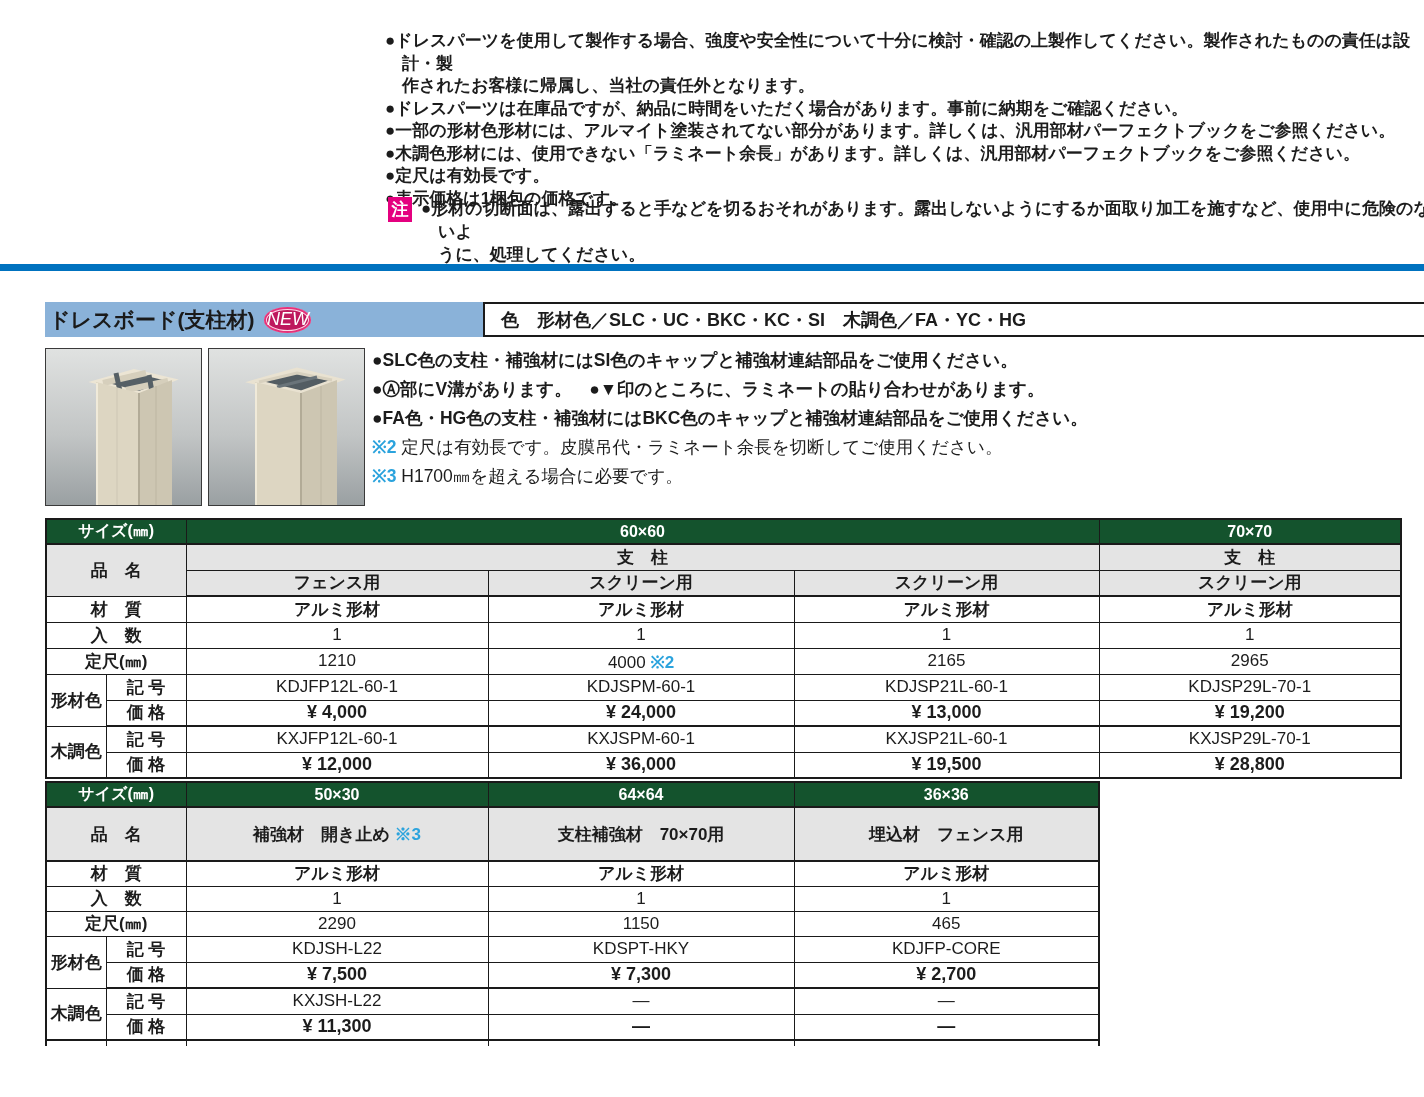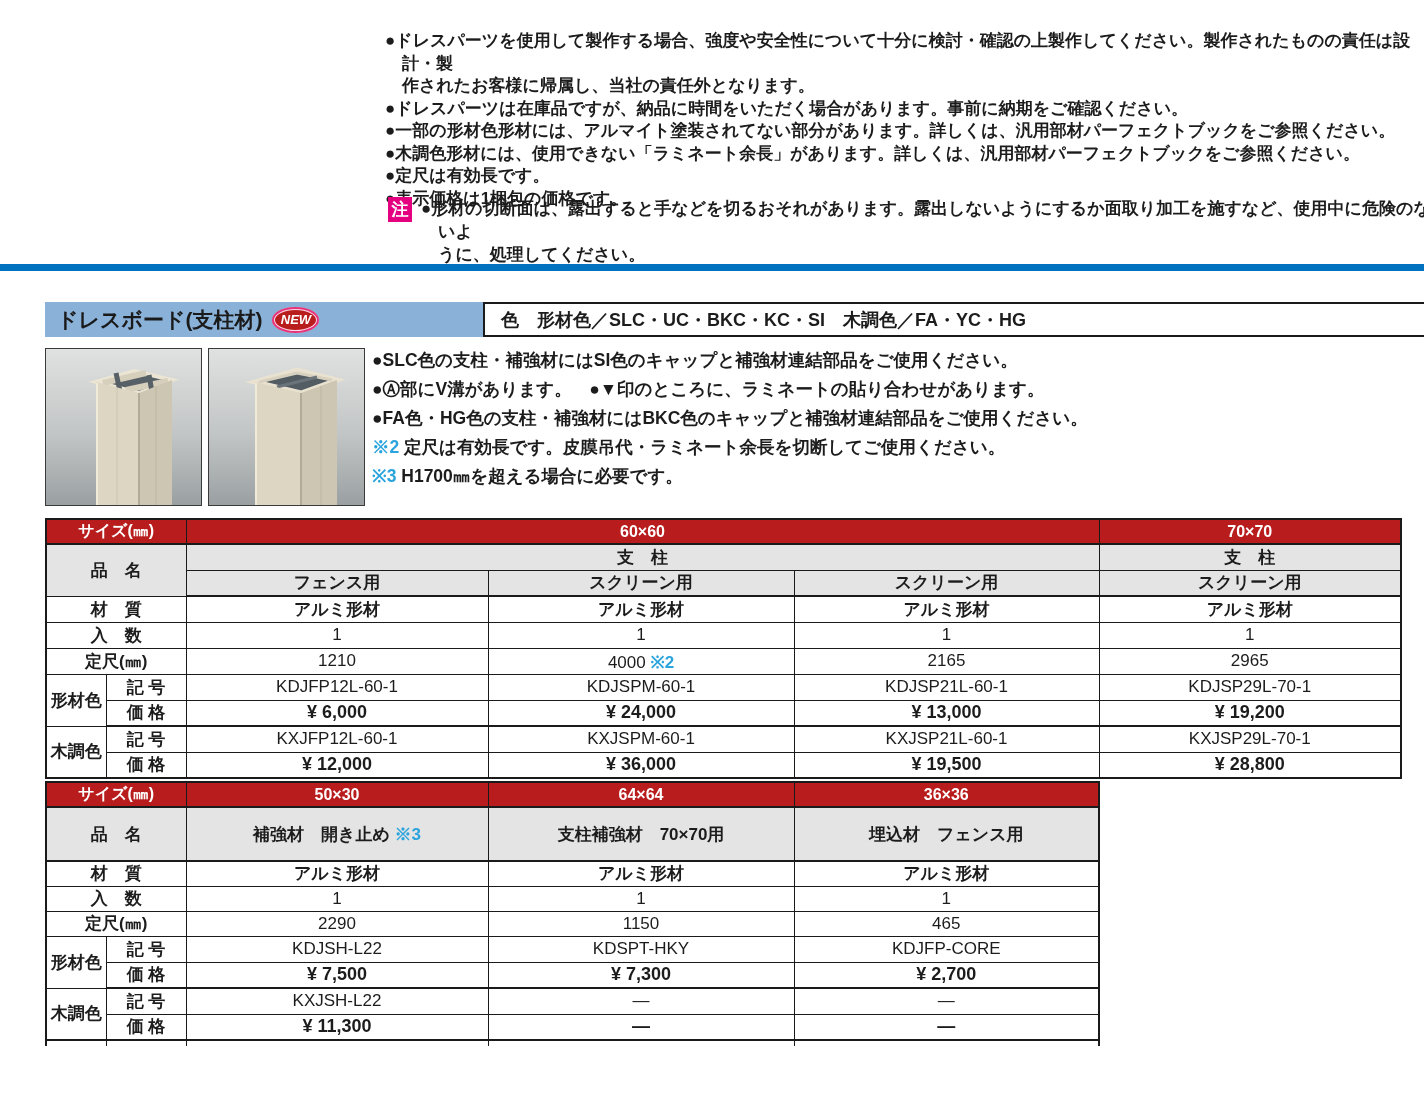--- a/index.html
+++ b/index.html
@@ -17,45 +17,45 @@
   .caution{left:388px;top:197px;width:1048px;display:flex;align-items:flex-start;gap:9px;}
   .caution-badge{flex:0 0 auto;width:24px;height:25px;background:#e4007f;color:#fff;
     font-size:17px;font-weight:bold;display:flex;align-items:center;justify-content:center;}
   .caution-text{font-size:17px;font-weight:bold;line-height:23px;}
 
   
   .blue-bar{left:0;top:264px;width:1424px;height:7px;background:#0072bf;}
 
   
   .title-bar{left:45px;top:302px;width:438px;height:35px;background:#8ab2d9;
-    display:flex;align-items:center;gap:10px;padding-left:12px;box-sizing:border-box;}
+    display:flex;align-items:center;gap:10px;padding-left:4px;box-sizing:border-box;}
   .title-text{font-size:21px;font-weight:bold;color:#1a1a1a;}
-  .new-badge{width:47px;height:26px;background:#b91c1c;border-radius:50%;color:#fff;
-    font-size:13px;font-weight:bold;font-style:italic;display:flex;align-items:center;justify-content:center;
+  .new-badge{width:47px;height:26px;background:#be185d;border-radius:50%;color:#fff;
+    font-size:18px;font-weight:normal;font-style:italic;display:flex;align-items:center;justify-content:center;
     box-shadow:inset 0 0 0 2px #e4337b, inset 0 0 0 3px #ffd7e6;}
   .color-bar{left:483px;top:302px;width:994px;height:35px;border:2px solid #1a1a1a;box-sizing:border-box;
     background:#fff;display:flex;align-items:center;padding-left:16px;font-size:18px;font-weight:bold;}
 
   
   .img-box{top:348px;width:157px;height:158px;border:1px solid #3a3a3a;box-sizing:border-box;background:#c9cccc;}
   #img1{left:45px;} #img2{left:208px;}
   .img-box svg{display:block;}
 
   
   .prod-notes{left:372px;top:346px;width:1052px;font-size:17.5px;font-weight:bold;line-height:29px;}
   .note-mark{color:#2ba3dd;}
-  .fnote-text{font-weight:bold;}
+  .fnote-text{font-weight:normal;}
 
   
   .tbl{position:absolute;left:45px;border-collapse:collapse;table-layout:fixed;font-size:17px;}
   #t1{top:518px;width:1355px;border:2px solid #1a1a1a;}
   #t2{top:781px;width:1053px;border:2px solid #1a1a1a;border-bottom:none;}
   .tbl td,.tbl th{border:1px solid #1a1a1a;text-align:center;vertical-align:middle;
     padding:0;overflow:hidden;white-space:nowrap;}
-  th.dark{background:#b91c1c;color:#ffffff;font-weight:bold;font-size:16px;border-bottom:2px solid #1a1a1a;}
+  th.dark{background:#14532d;color:#ffffff;font-weight:bold;font-size:16px;border-bottom:2px solid #1a1a1a;}
   .gray{background:#e4e4e4;}
   .lbl{font-weight:bold;}
   .band-end td{border-bottom:2px solid #1a1a1a;}
   .price{font-weight:bold;font-size:18px;white-space:pre;}
   .code,.val{font-weight:normal;}
   tr.stub td{border-bottom:none;border-top:2px solid #1a1a1a;height:5px;}
 </style>
 </head>
 <body>
 
@@ -193,21 +193,21 @@
   <tr style="height:26px">
     <td class="lbl" rowspan="2">形材色</td>
     <td class="lbl">記 号</td>
     <td class="code">KDJFP12L-60-1</td>
     <td class="code">KDJSPM-60-1</td>
     <td class="code">KDJSP21L-60-1</td>
     <td class="code">KDJSP29L-70-1</td>
   </tr>
   <tr style="height:26px" class="band-end">
     <td class="lbl">価 格</td>
-    <td class="price">¥  6,000</td>
+    <td class="price">¥  4,000</td>
     <td class="price">¥ 24,000</td>
     <td class="price">¥ 13,000</td>
     <td class="price">¥ 19,200</td>
   </tr>
   <tr style="height:26px">
     <td class="lbl" rowspan="2">木調色</td>
     <td class="lbl">記 号</td>
     <td class="code">KXJFP12L-60-1</td>
     <td class="code">KXJSPM-60-1</td>
     <td class="code">KXJSP21L-60-1</td>

